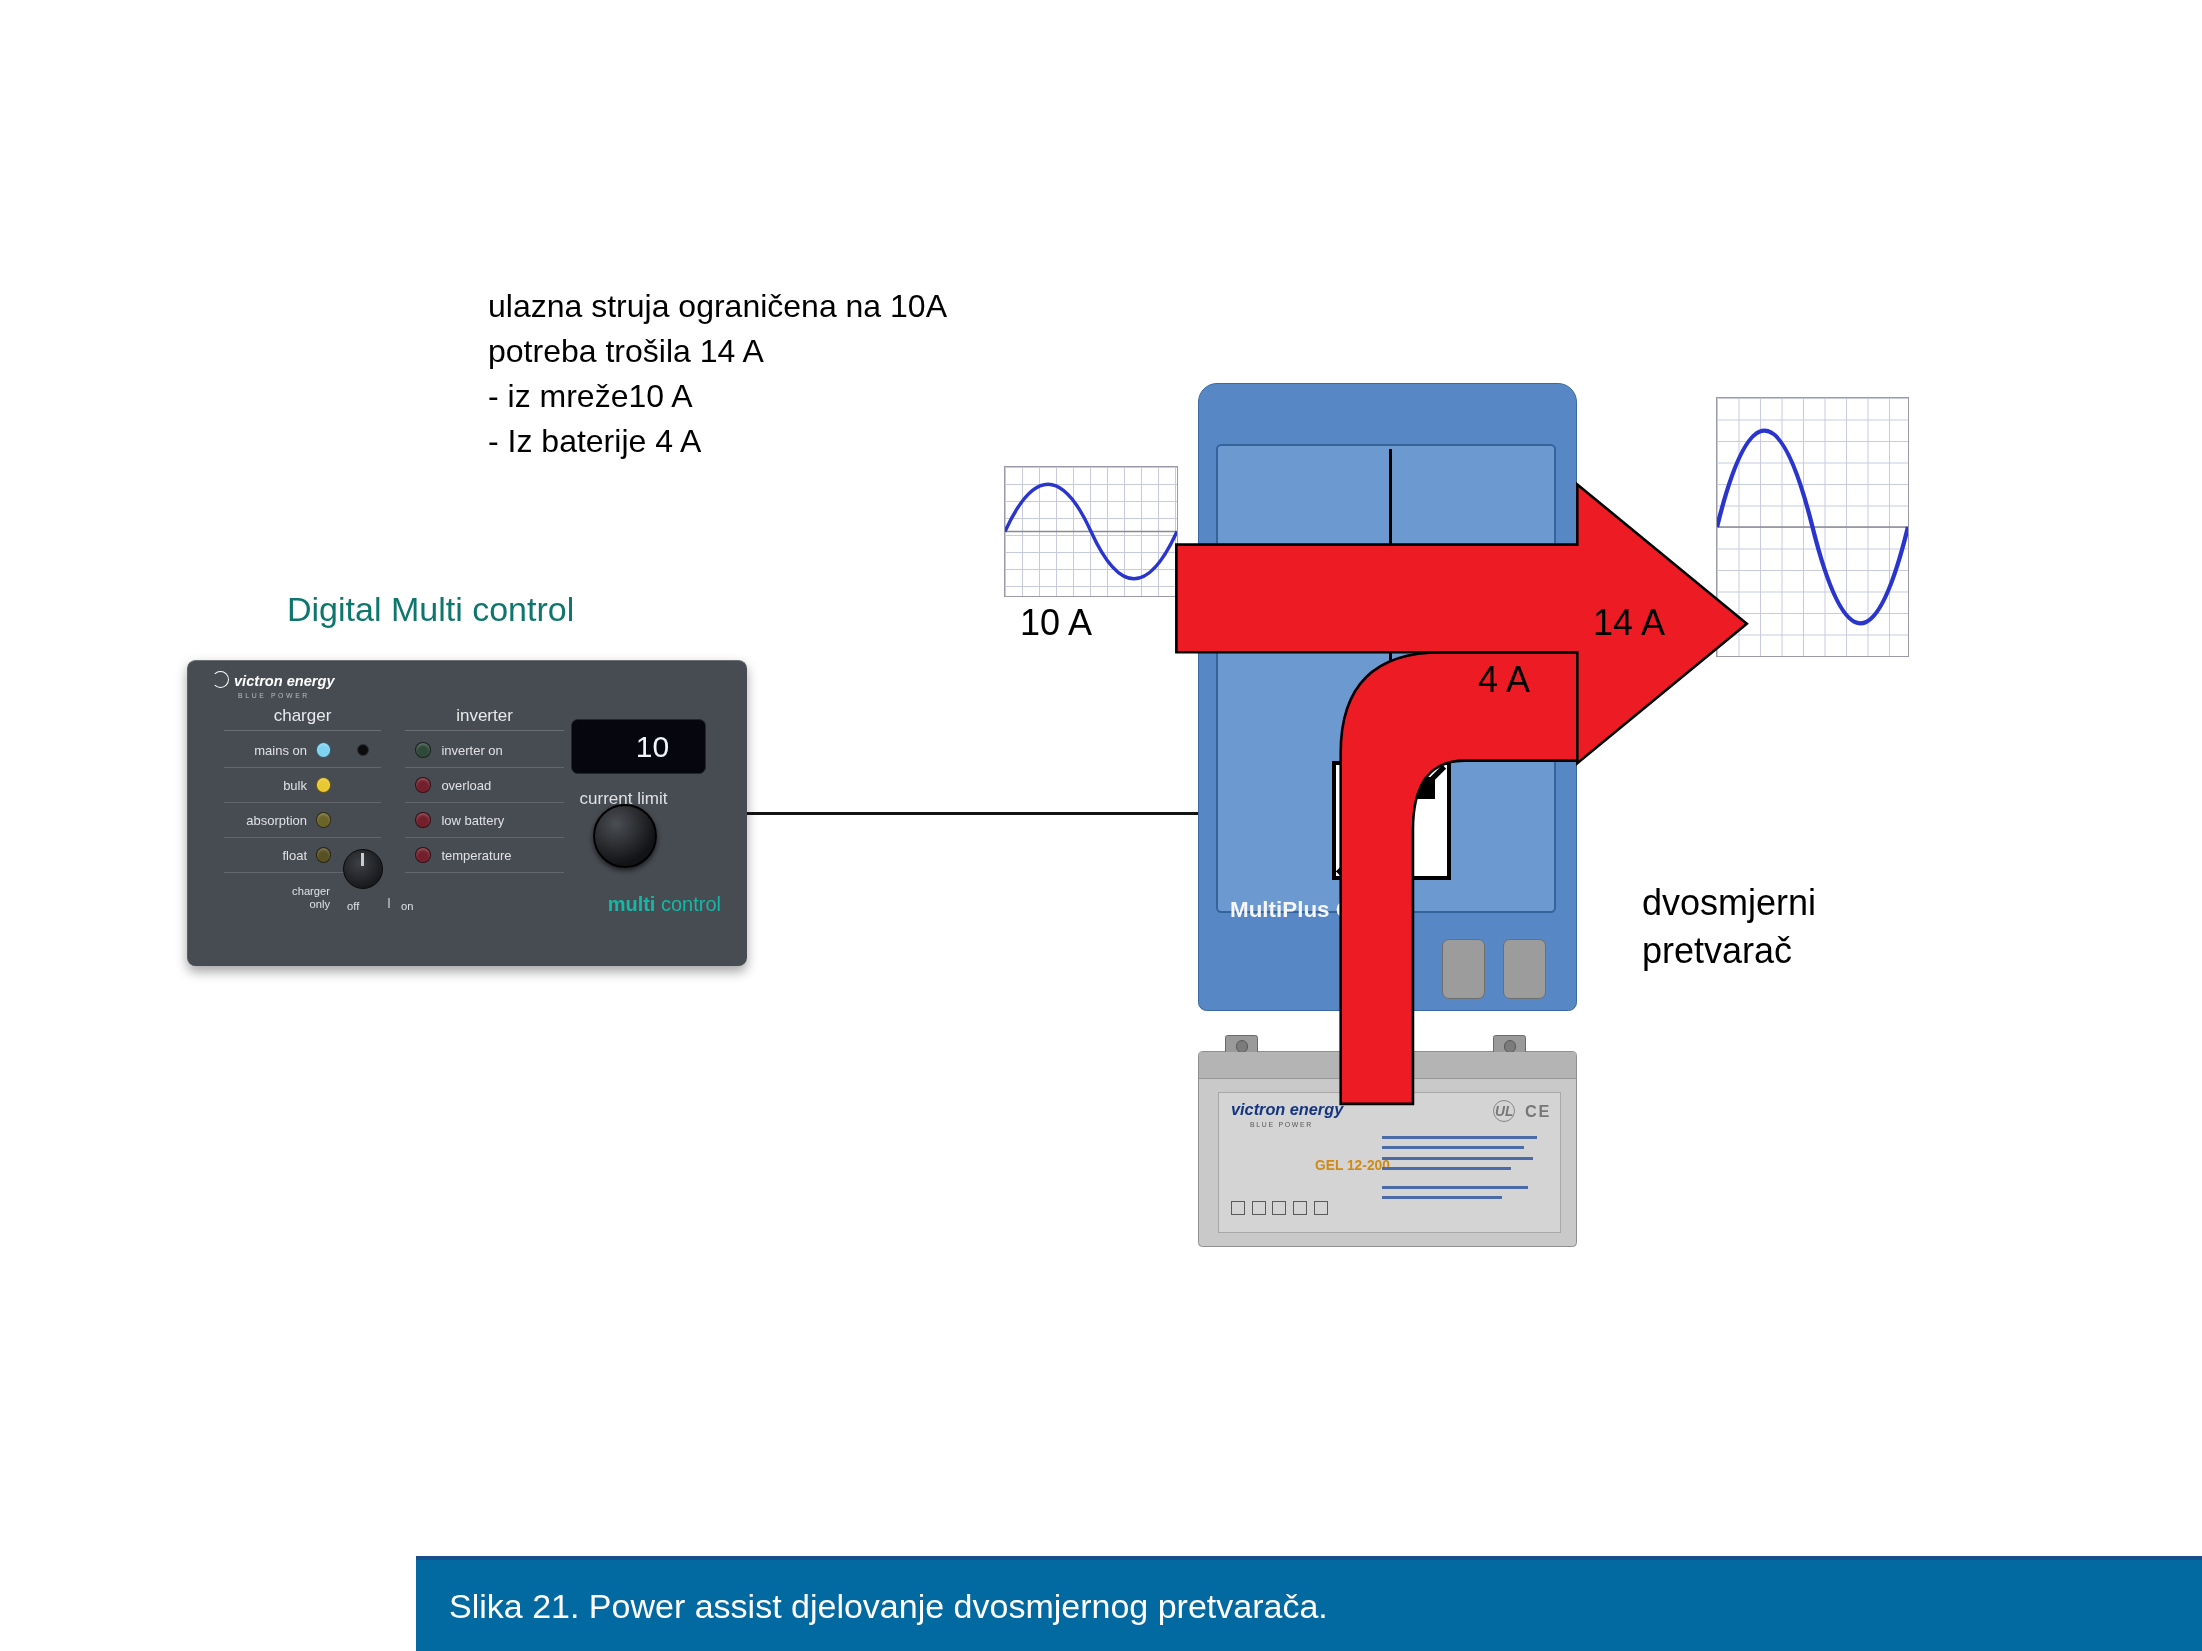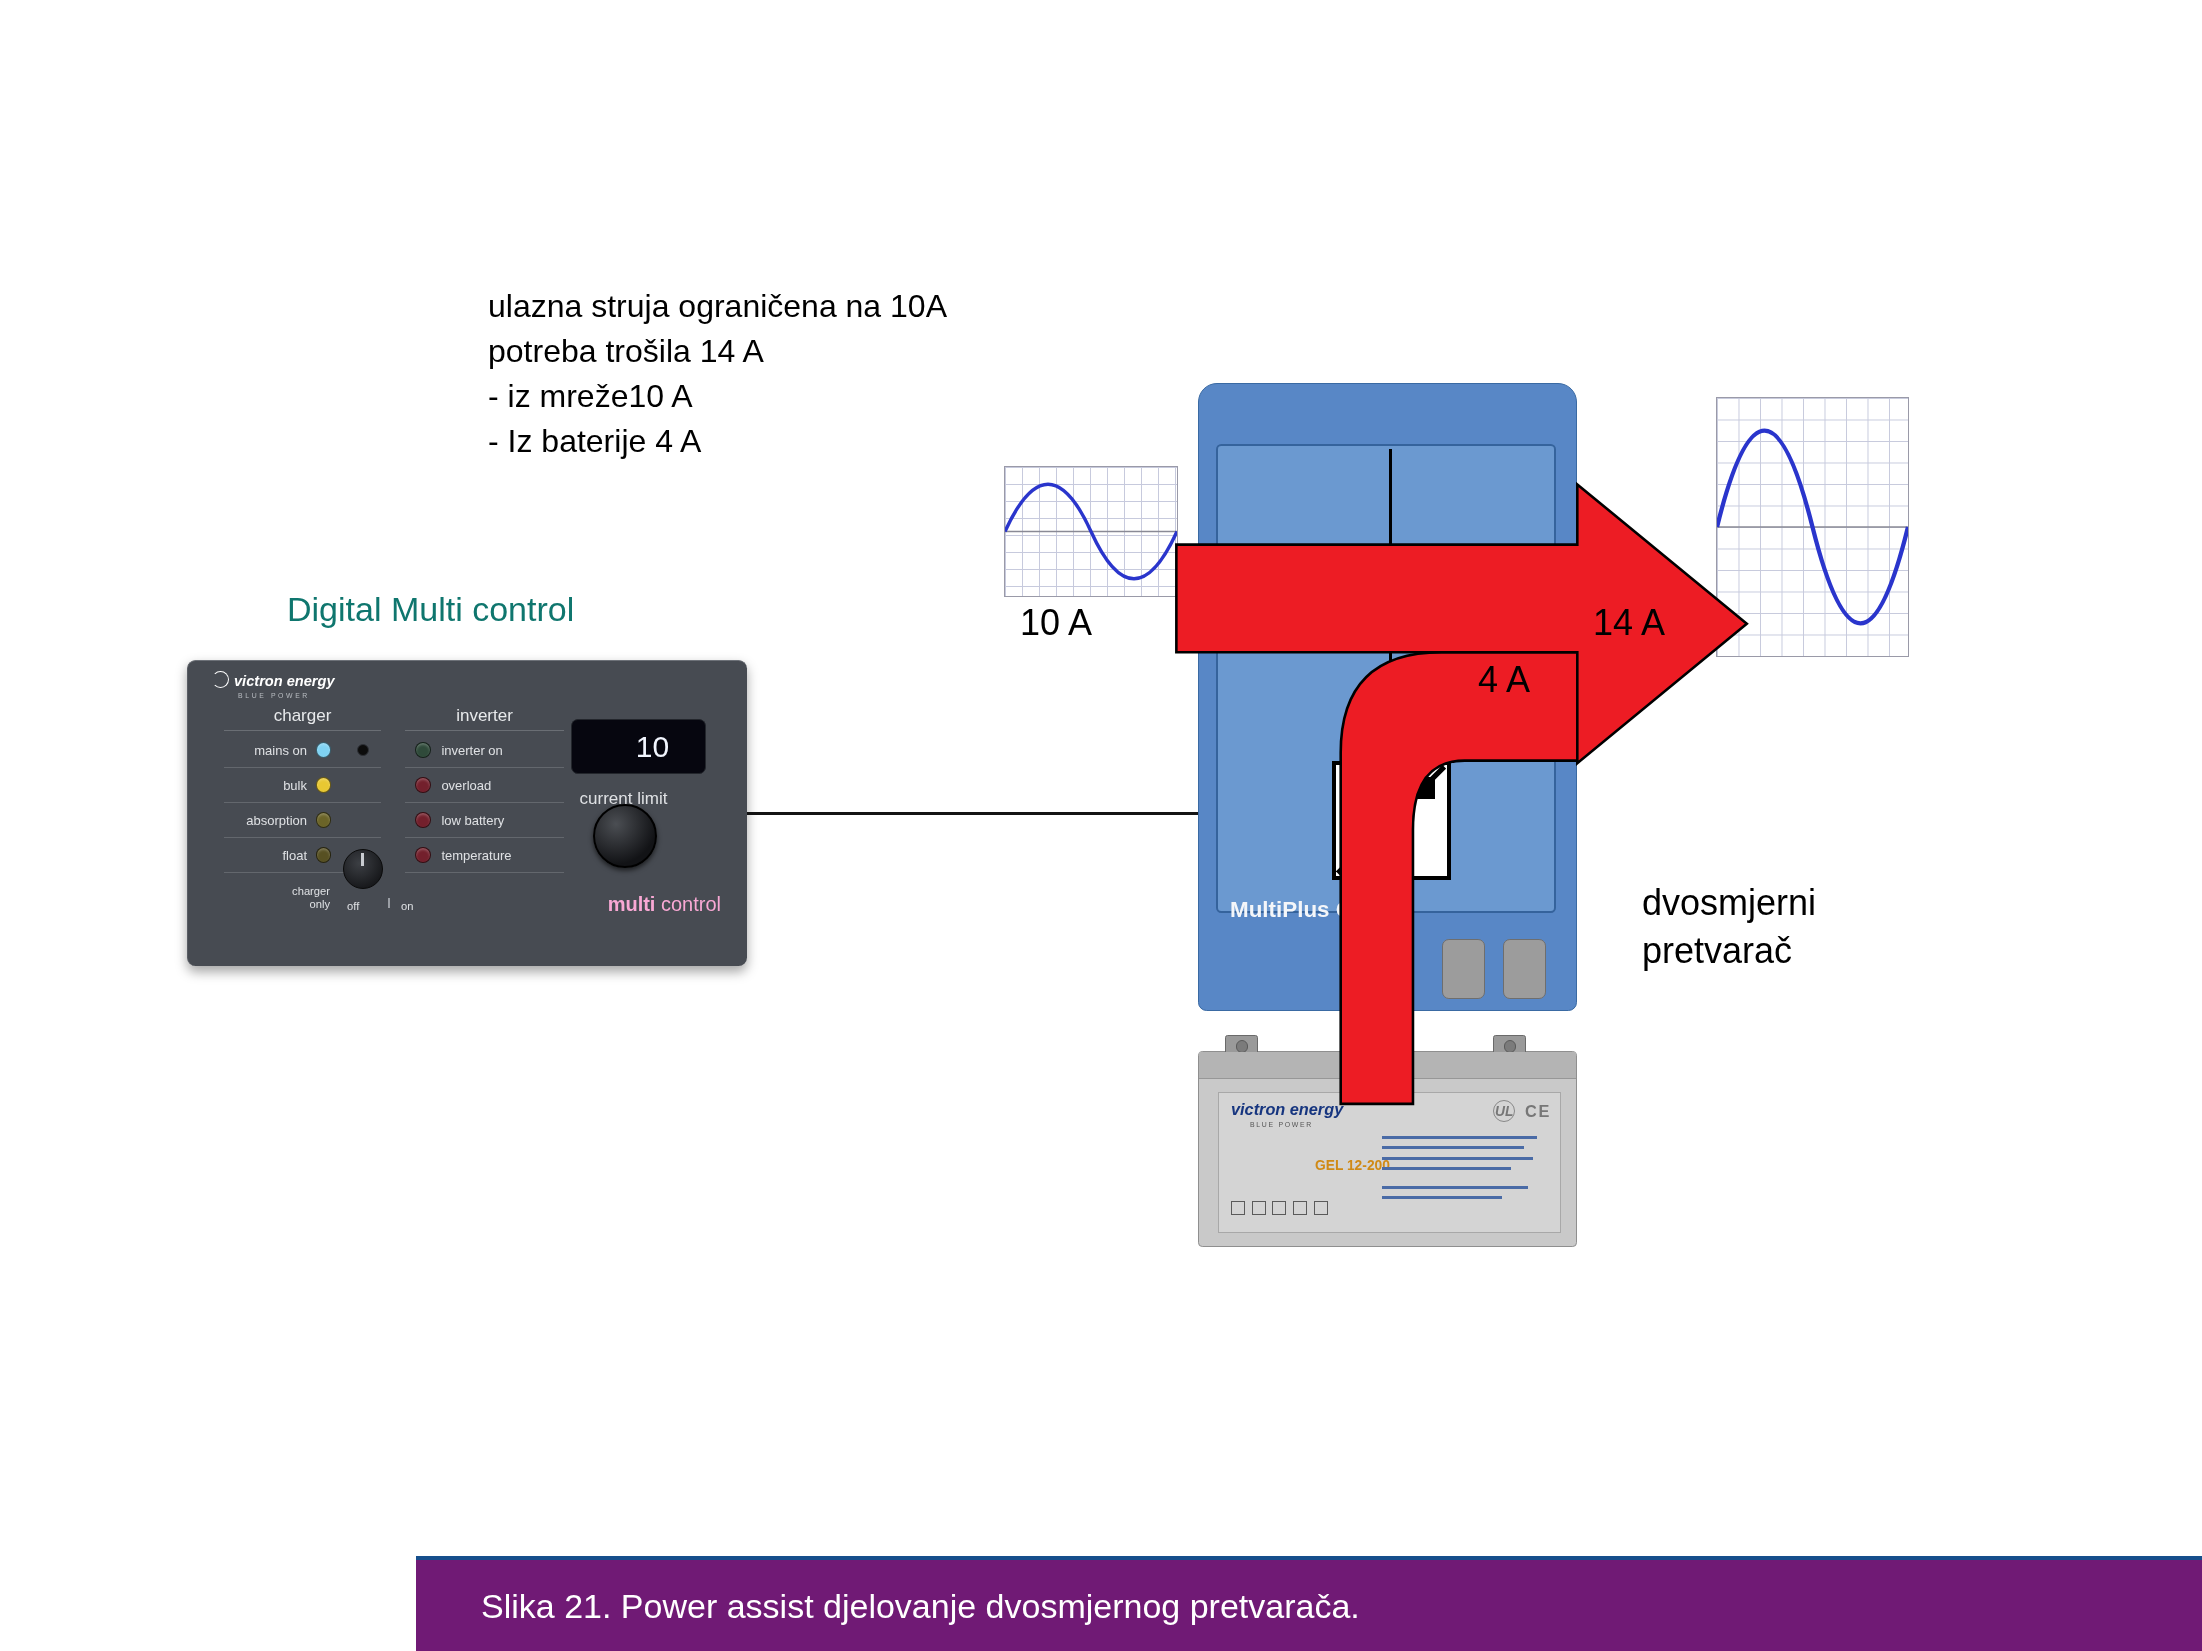--- a/index.html
+++ b/index.html
@@ -48,21 +48,21 @@
   .rotary{left:155px;top:188px;width:38px;height:38px;border-radius:50%;
           background:radial-gradient(circle at 40% 35%, #3c3f44, #17181b 75%);
           border:1.7px solid #0a0a0a;}
   .rotary .pointer{position:absolute;left:17px;top:2.6px;width:3.4px;height:13.8px;background:#c9ccd1;}
   .switch-lbl{color:#dfe1e4;font-size:11.2px;line-height:13px;}
   .sw-charger{left:52px;top:224px;width:90px;text-align:right;}
   .sw-off{left:159px;top:239px;}
   .sw-on{left:213px;top:239px;}
   .sw-tick{width:1.7px;height:10.3px;background:#9a9ea4;}
   .tick1{left:200px;top:237px;}
-  .panel-footer{right:26px;top:232px;color:#f9a8d4;font-size:20px;}
+  .panel-footer{right:26px;top:232px;color:#14b8a6;font-size:20px;}
   .panel-footer b{font-weight:bold;}
 
   
   .conn-line{left:746px;top:812px;width:452px;height:2.6px;background:#141414;z-index:1;}
 
   
   .unit{left:1198px;top:383px;width:379px;height:628px;background:#5887c6;
         border:1.7px solid #3a6aa3;border-radius:19px 19px 8.6px 8.6px;z-index:1;box-sizing:border-box;}
   .unit-inner{left:17px;top:60px;width:340px;height:469px;background:#6b99d0;
               border:2.6px solid #35639c;border-radius:5.2px;box-sizing:border-box;}
@@ -276,19 +276,19 @@
 
   <div class="abs flow-label lbl-10a">10 A</div>
   <div class="abs flow-label lbl-14a">14 A</div>
   <div class="abs flow-label lbl-4a">4 A</div>
 
   <div class="abs inv-caption">
     <div>dvosmjerni</div>
     <div>pretvarač</div>
   </div>
 
-  <div class="abs footer-bar" style="background-color: #701a75; padding-left: 32px;">
+  <div class="abs footer-bar" style="background-color: #0369a1;">
     <div class="footer-caption">Slika 21. Power assist djelovanje dvosmjernog pretvarača.</div>
   </div>
 
 
 </div>
 
 
 </body></html>

